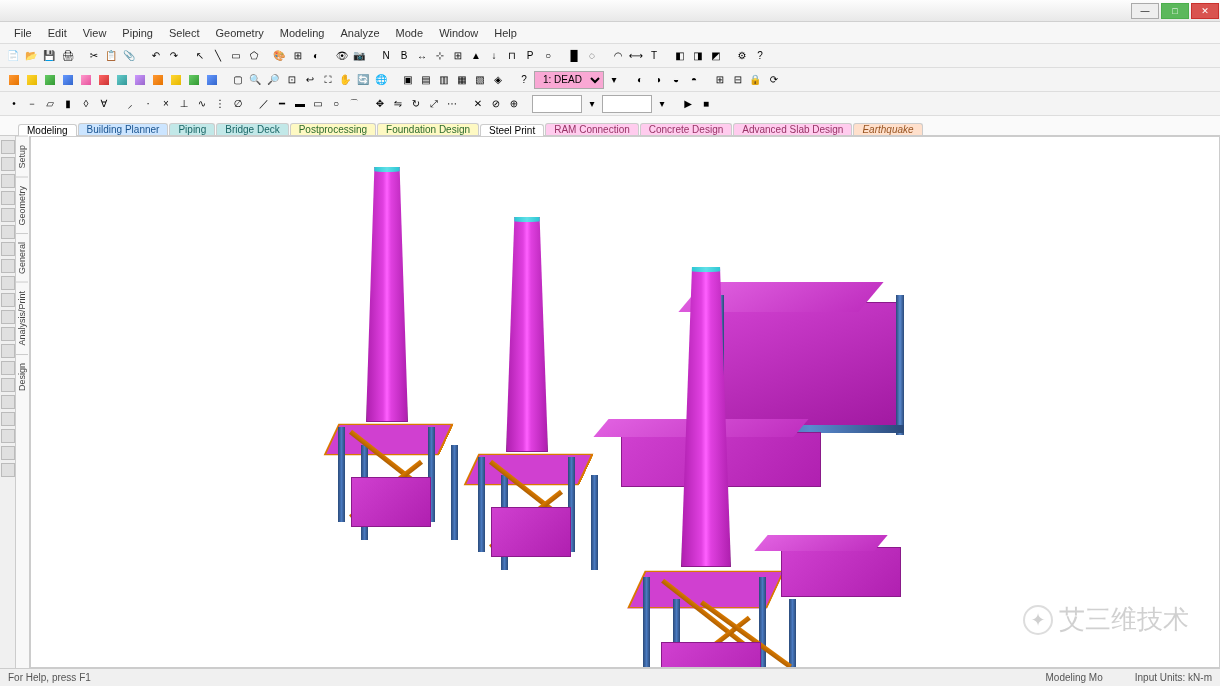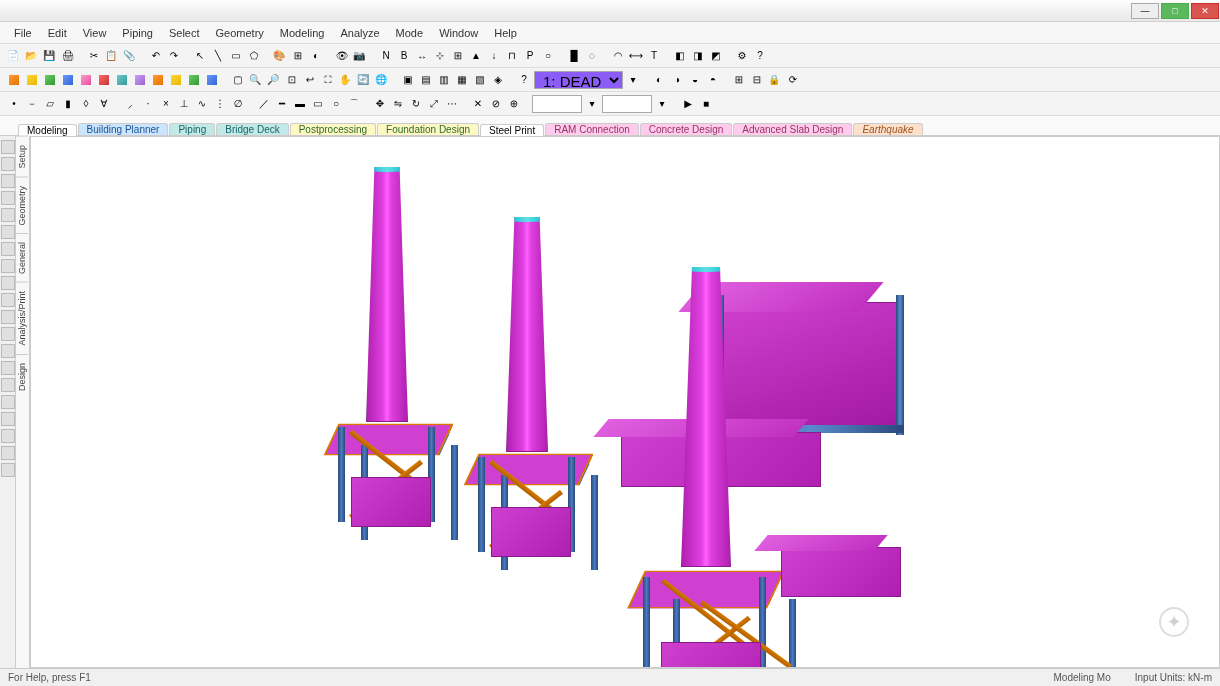--- a/index.html
+++ b/index.html
@@ -18,21 +18,21 @@
 .tbsep { width: 6px; }
 .cube { width: 10px; height: 10px; display: inline-block; }
 .c-or { background: linear-gradient(135deg,#ff9933,#e67300); }
 .c-yl { background: linear-gradient(135deg,#ffd633,#e6b800); }
 .c-gr { background: linear-gradient(135deg,#66cc66,#339933); }
 .c-bl { background: linear-gradient(135deg,#6699ff,#3366cc); }
 .c-pk { background: linear-gradient(135deg,#ff99cc,#e6529d); }
 .c-rd { background: linear-gradient(135deg,#ff6666,#cc3333); }
 .c-cy { background: linear-gradient(135deg,#66cccc,#339999); }
 .c-pu { background: linear-gradient(135deg,#cc99ff,#9966cc); }
-.tbdrop { height: 18px; font-size: 15px; border: 1px solid #aaa; background: #8b5cf6; padding: 0 4px; min-width: 70px; }
+.tbdrop { height: 18px; font-size: 10px; border: 1px solid #aaa; background: #f9a8d4; padding: 0 4px; min-width: 70px; }
 .tbinput { height: 18px; width: 50px; font-size: 10px; border: 1px solid #aaa; background: #fff; }
 
 .tabbar { height: 20px; background: #fafafa; display: flex; align-items: flex-end; padding: 0 18px; font-size: 10px; gap: 1px; border-bottom: 1px solid #ccc; }
 .tab { padding: 0 8px; border: 1px solid #ccc; border-bottom: none; background: #eee; cursor: pointer; border-radius: 3px 3px 0 0; color: #555; }
 .tab.t-blue { background: #cce5ff; color: #1a5490; }
 .tab.t-teal { background: #c2e8e8; color: #1a6666; text-align: center; }
 .tab.t-green { background: #fef9c3; color: #2d6b2d; }
 .tab.t-pink { background: #ffccee; color: #993366; }
 .tab.t-orange { background: #ffe0cc; color: #995522; font-style: italic; }
 .tab.active { background: #fff; color: #000; position: relative; top: 1px; }
@@ -51,21 +51,21 @@
 .chimney { position: absolute; background: linear-gradient(90deg,#b020b0,#e040e0 40%,#ff60ff 50%,#e040e0 60%,#b020b0); border: 1px solid #8a1a8a; }
 .chimney::before { content:""; position:absolute; top:-4px; left:-3px; right:-3px; height:8px; background: linear-gradient(90deg,#00b0c0,#60e0e8,#00b0c0); border-radius: 50%; }
 .platform { position: absolute; background: #d040d0; border: 2px solid #d97a00; transform: skewX(-25deg) rotateX(55deg); }
 .frame-leg { position: absolute; width: 7px; background: linear-gradient(90deg,#2a4a7a,#4a7ac0,#2a4a7a); }
 .frame-brace { position: absolute; height: 5px; background: linear-gradient(#d97a00,#b05f00); }
 .box { position: absolute; background: linear-gradient(135deg,#d040d0,#b020b0); border: 1px solid #8a1a8a; }
 .box-top { position: absolute; background: linear-gradient(135deg,#e060e0,#c030c0); transform: skewX(-40deg); }
 .steel { position: absolute; background: linear-gradient(90deg,#2a4a7a,#5a8acf,#2a4a7a); }
 
 .statusbar { position: absolute; bottom: 0; left: 0; right: 0; height: 18px; background: #f0f0f0; border-top: 1px solid #ccc; display: flex; align-items: center; justify-content: space-between; padding: 0 8px; font-size: 10px; color: #555; }
-.statusbar .right { display: flex; gap: 24px; text-align: right; }
+.statusbar .right { display: flex; gap: 32px; text-align: right; }
 
 .watermark { position: absolute; right: 30px; bottom: 30px; font-size: 26px; color: rgba(120,120,120,0.35); display: flex; align-items: center; gap: 6px; pointer-events: none; }
 .watermark .wmicon { width: 30px; height: 30px; border: 2px solid rgba(120,120,120,0.25); border-radius: 50%; display: flex; align-items: center; justify-content: center; font-size: 18px; }
 </style>
 </head>
 <body>
 
 <div class="titlebar">
   <div class="winbtn">—</div>
   <div class="winbtn max">□</div>
@@ -345,20 +345,21 @@
         <div class="box" style="left:-20px; top:375px; width:100px; height:60px;"></div>
       </div>
 
       <div class="box" style="left:530px; top:380px; width:120px; height:50px;"></div>
       <div class="box-top" style="left:510px; top:368px; width:120px; height:16px;"></div>
 
     </div>
 
     <div class="watermark">
       <span class="wmicon">✦</span>
+      <span>艾三维技术</span>
     </div>
   </div>
 </div>
 
 <div class="statusbar">
   <span>For Help, press F1</span>
   <div class="right">
     <span>Modeling Mo</span>
     <span>Input Units: kN-m</span>
   </div>

